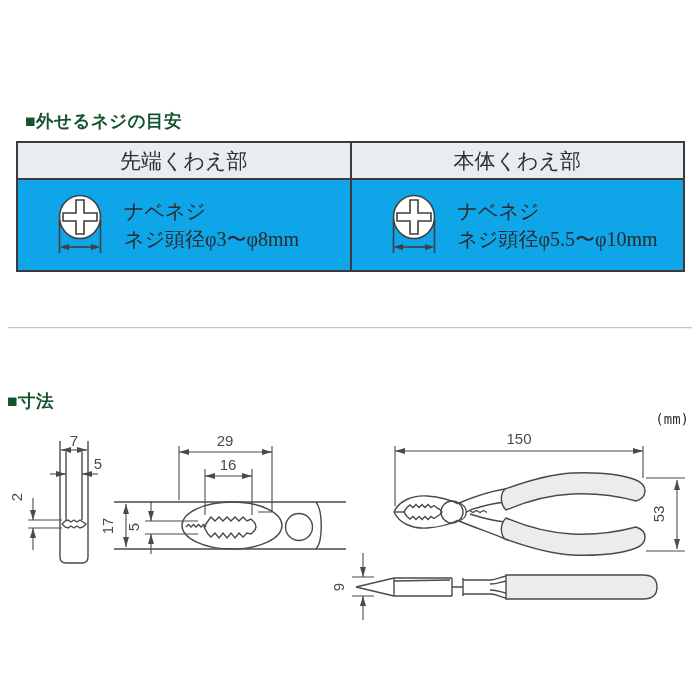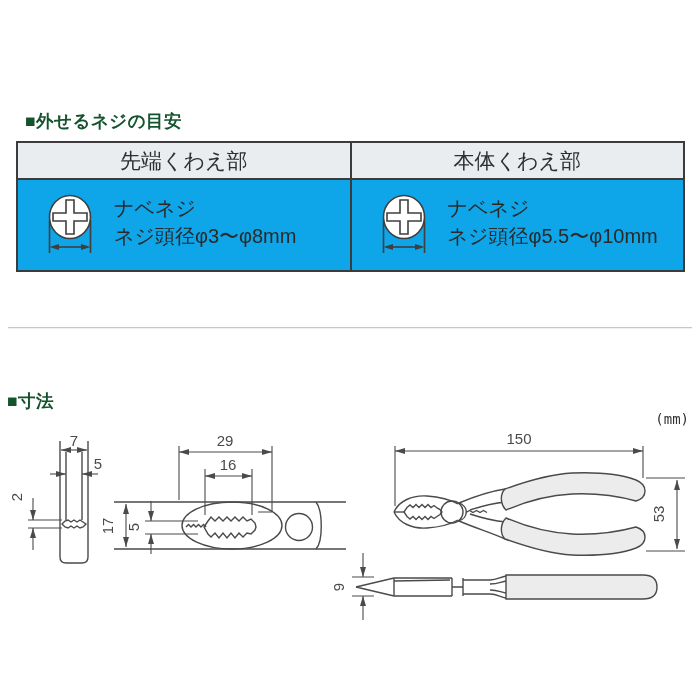--- a/index.html
+++ b/index.html
@@ -5,21 +5,21 @@
   html,body{margin:0;padding:0;background:#fff;}
   body{font-family:"Liberation Sans","DejaVu Sans",sans-serif;}
   .page{position:relative;width:700px;height:700px;background:#fff;overflow:hidden;color:var(--text,#222);}
   .sec-title{position:absolute;margin:0;font-size:17.5px;font-weight:700;color:#14532d;letter-spacing:.5px;}
   #screw-title{left:25px;top:109px;}
   #dim-title{left:7px;top:389px;}
   table.screw{position:absolute;left:16px;top:141px;width:669px;border-collapse:collapse;table-layout:fixed;background:#0ea5e9;}
   table.screw th{height:33px;background:var(--header-bg,#e9edf0);font-weight:400;font-size:21px;color:#2f2f2f;text-align:center;}
   table.screw th,table.screw td{border:2px solid var(--table-border,#3b3b3b);}
   table.screw td{height:88px;vertical-align:middle;}
-  .cell{display:flex;align-items:flex-start;gap:15px;padding-left:22px;}
+  .cell{display:flex;align-items:center;gap:15px;padding-left:32px;font-family:Liberation Serif, serif;}
   .cell-text{font-size:20px;line-height:28px;color:#2a2a2a;white-space:nowrap;}
   .divider{position:absolute;left:8px;top:327px;width:684px;height:1px;background:var(--divider,#c6c6c6);border-bottom:1px solid #f0f0f0;}
   svg{display:block;}
   .drawings{position:absolute;left:0;top:405px;}
   .ln{stroke:var(--line,#4a4a4a);stroke-width:1.4;fill:none;}
   .dim{stroke:var(--line,#4a4a4a);stroke-width:1.1;fill:none;}
   .fillh{fill:var(--handle-fill,#ececec);stroke:var(--line,#4a4a4a);stroke-width:1.4;}
   .dim-text{font-size:15px;fill:var(--line,#4a4a4a);}
   .mm{font-family:"DejaVu Sans Mono","Liberation Mono",monospace;font-size:14px;fill:#333;}
   marker path{fill:var(--line,#4a4a4a);}

